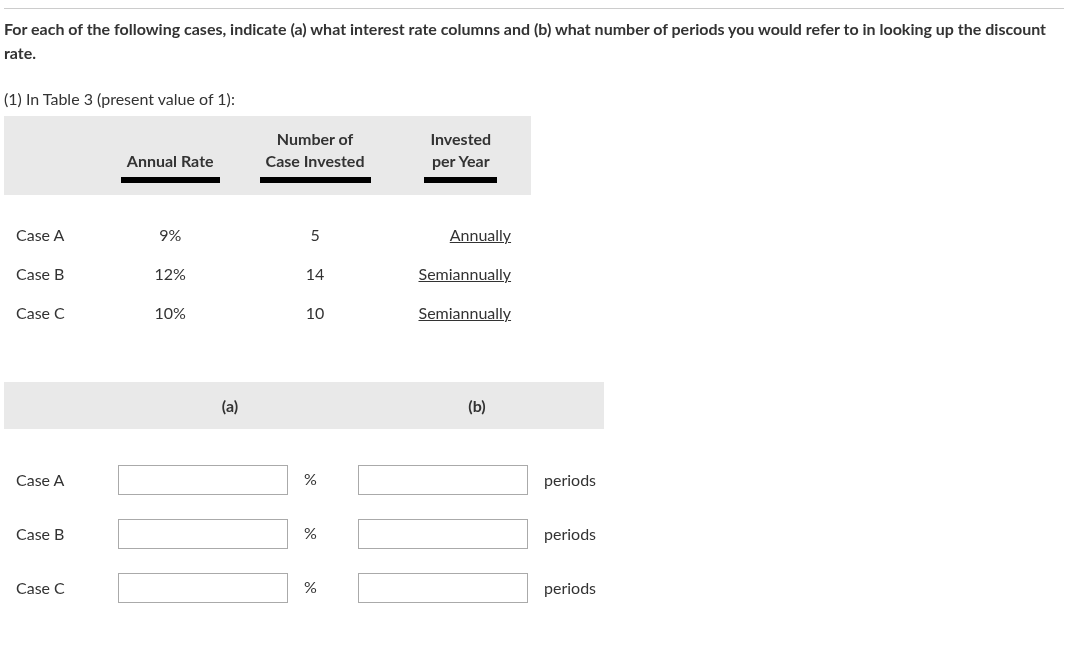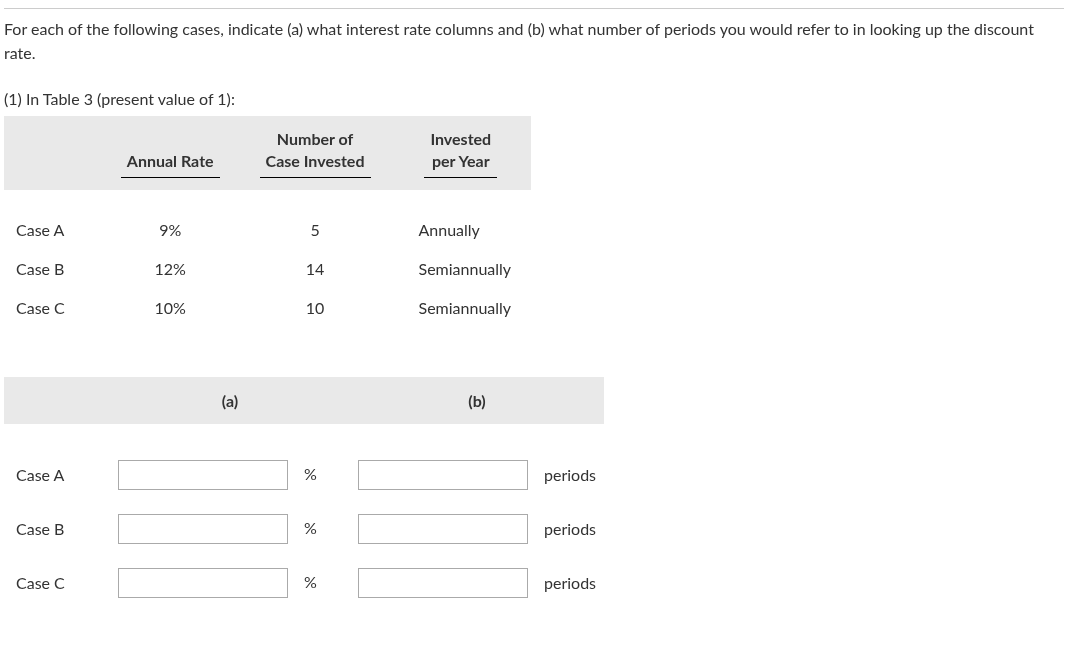--- a/index.html
+++ b/index.html
@@ -12,20 +12,21 @@
       width: 1068px;
     }
     .hr-top {
       border: none;
       border-top: 1px solid #ccc;
       margin: 0 0 8px 0;
     }
     .intro {
       margin: 8px 0 24px 0;
       line-height: 1.5;
+      font-weight: bold;
     }
     .subheading {
       margin: 0 0 8px 0;
     }
     .info-table {
       border-collapse: collapse;
       margin-bottom: 50px;
     }
     .info-table th {
       background: #e9e9e9;
@@ -37,40 +38,41 @@
     }
     .info-table th.corner {
       background: #e9e9e9;
     }
     .spacer-row td {
       height: 6px;
       padding: 0;
     }
     .info-table th .th-inner {
       display: inline-block;
-      border-bottom: 1px solid #000000;
+      border-bottom: 6px solid #000000;
       padding: 0 6px 4px 6px;
     }
     .info-table td {
       padding: 10px 20px;
     }
     .info-table td.case {
       text-align: left;
       padding-left: 12px;
       padding-right: 36px;
     }
     .info-table td.ar {
       text-align: center;
     }
     .info-table td.yi {
       text-align: center;
     }
     .info-table td.dp {
-      text-align: left;
+      text-align: right;
       padding-left: 28px;
+      text-decoration: underline;
     }
     .input-table {
       border-collapse: collapse;
     }
     .input-table th {
       background: #e9e9e9;
       font-weight: bold;
       text-align: center;
       padding: 14px 0;
     }

